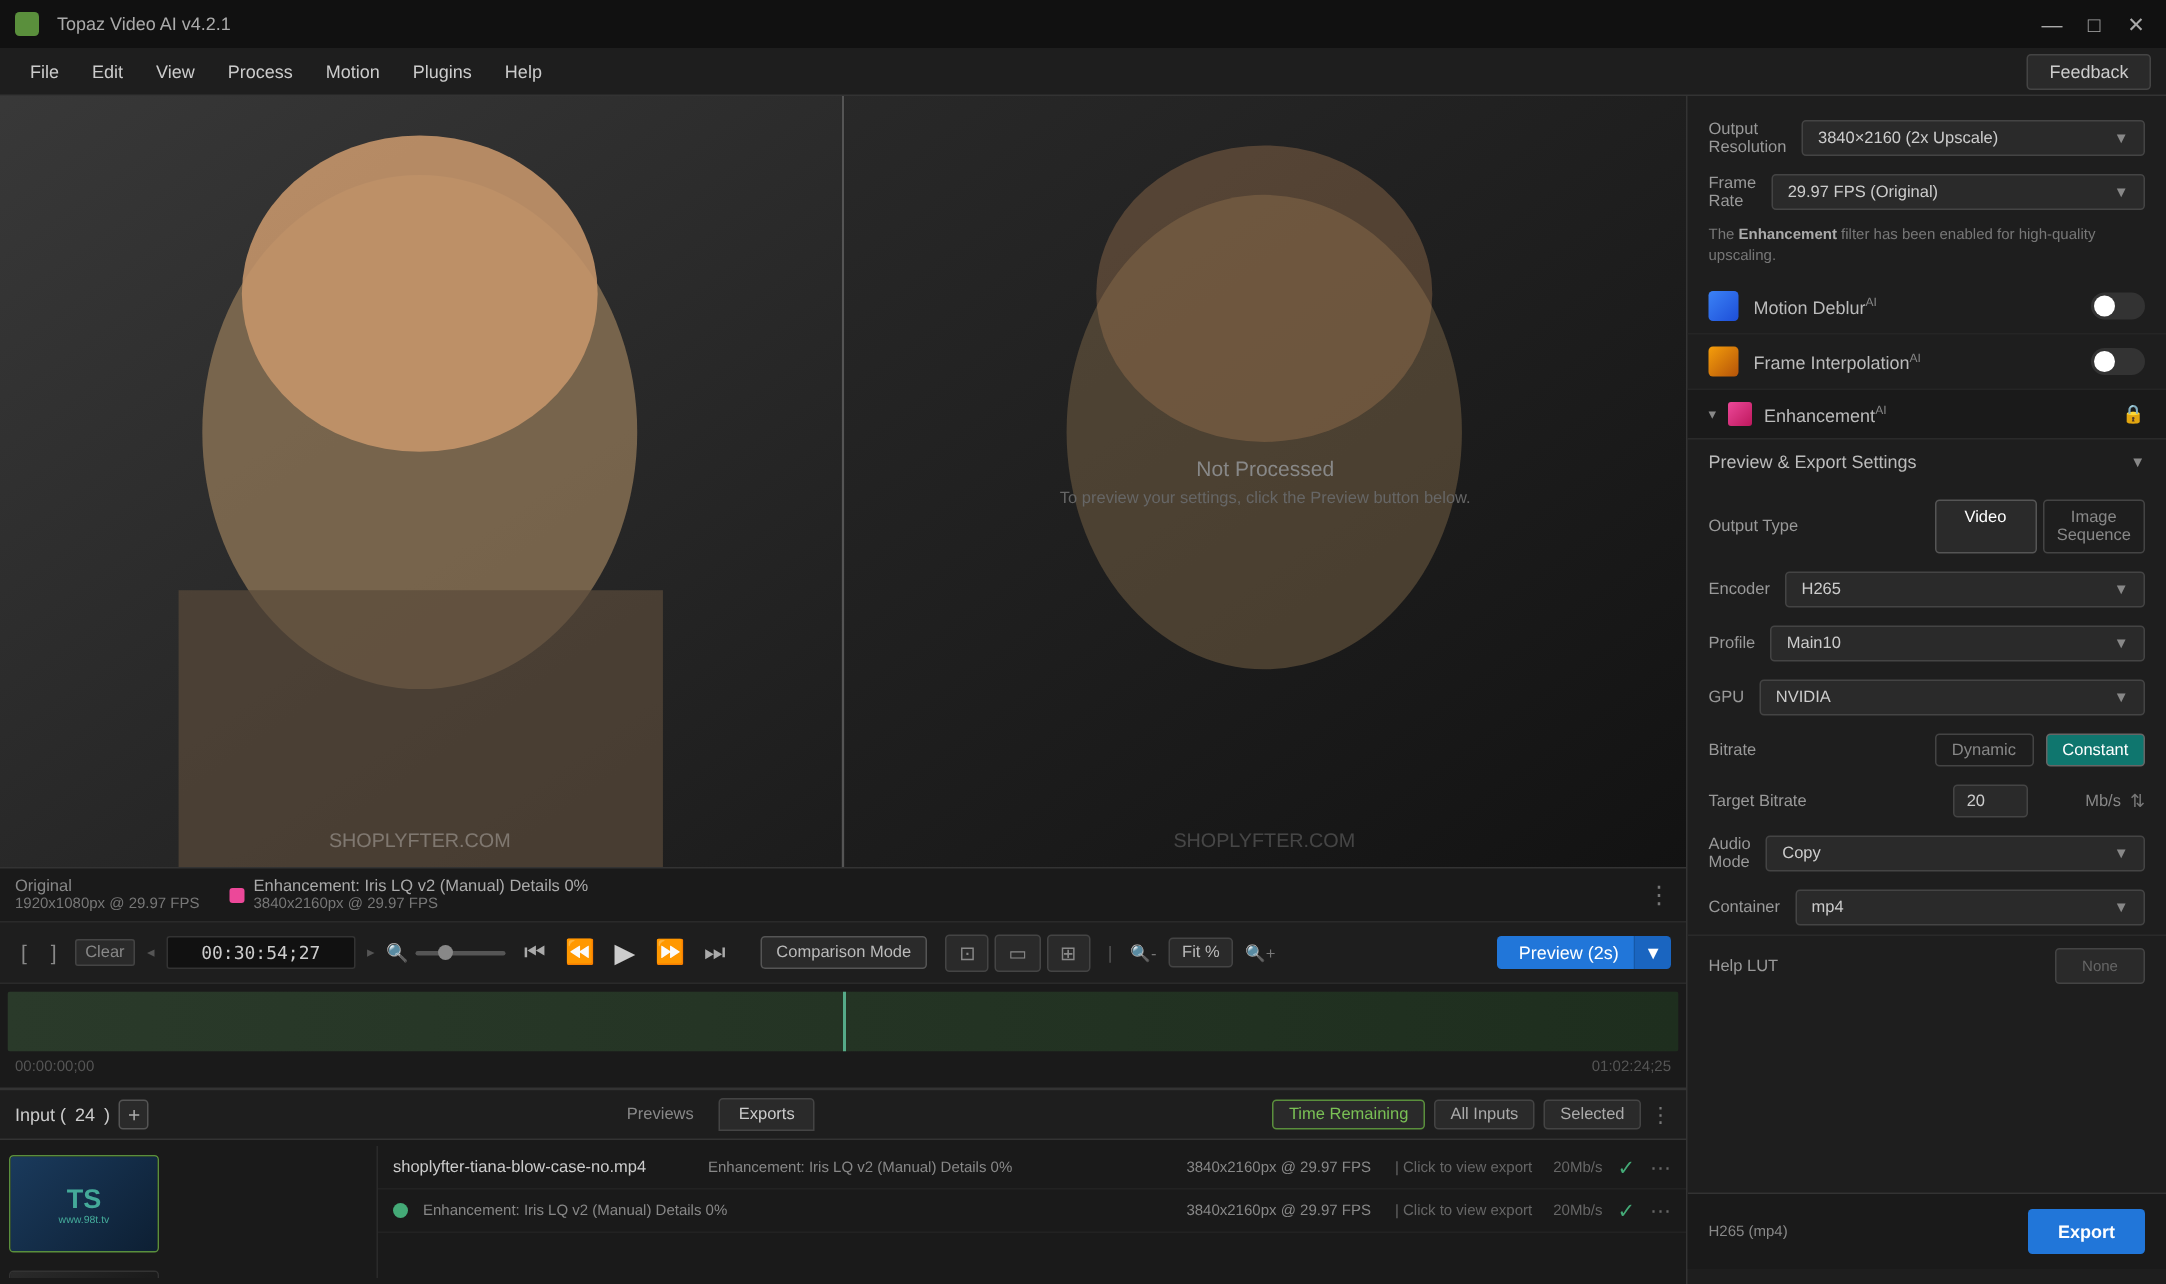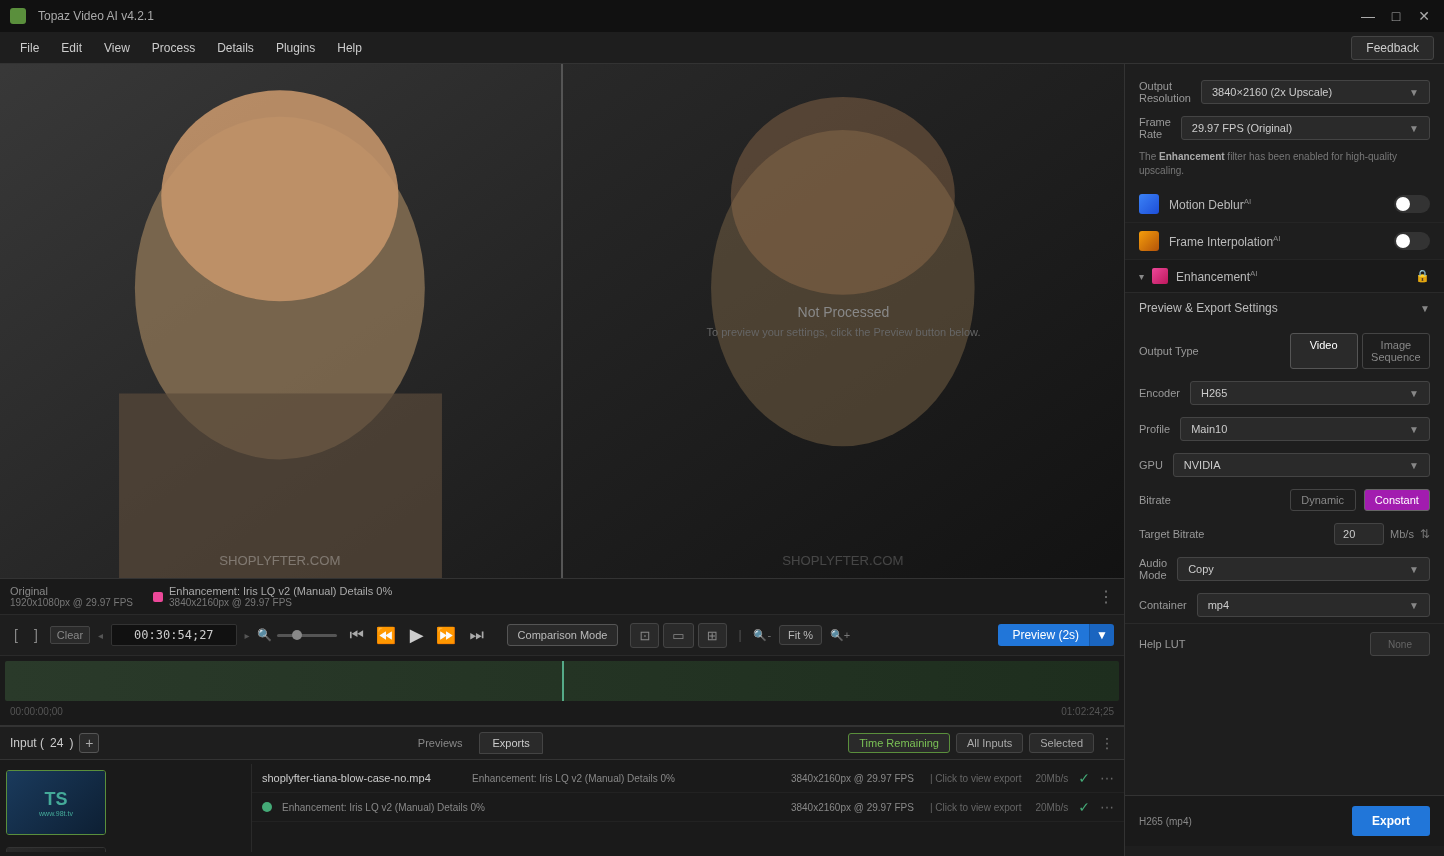--- a/index.html
+++ b/index.html
@@ -122,24 +122,24 @@
     
     .export-section { padding: 4px 0; }
     .output-type-row { display: flex; align-items: center; padding: 6px 14px; gap: 10px; }
     .output-type-btns { display: flex; flex: 1; gap: 4px; }
     .type-btn { flex: 1; padding: 5px; border-radius: 3px; text-align: center; font-size: 11px; cursor: pointer; border: 1px solid #444; }
     .type-btn.active { background: #2a2a2a; color: #fff; border-color: #555; }
     .type-btn.inactive { background: transparent; color: #888; }
     .bitrate-row { display: flex; align-items: center; padding: 6px 14px; gap: 10px; }
     .bitrate-btns { display: flex; flex: 1; gap: 8px; }
     .bitrate-btn { flex: 1; padding: 4px; border-radius: 3px; text-align: center; font-size: 11px; cursor: pointer; border: 1px solid #444; color: #888; }
-    .bitrate-btn.active { background: #a21caf; color: #fff; border-color: #666; }
+    .bitrate-btn.active { background: #0f766e; color: #fff; border-color: #666; }
     .target-bitrate-row { display: flex; align-items: center; padding: 6px 14px; gap: 10px; }
     .bitrate-value { background: #2a2a2a; border: 1px solid #444; color: #ccc; padding: 4px 8px; border-radius: 3px; font-size: 11px; width: 50px; }
-    .bitrate-unit { color: #888; font-size: 11px; }
+    .bitrate-unit { color: #888; font-size: 11px; margin-left: 32px; }
     .apply-lut-row { display: flex; align-items: center; padding: 8px 14px; gap: 10px; border-top: 1px solid #2a2a2a; }
 
     
     .export-footer { padding: 10px 14px; display: flex; align-items: center; gap: 8px; background: #1a1a1a; border-top: 1px solid #333; margin-top: auto; }
     .encoder-info { font-size: 10px; color: #888; flex: 1; }
     .export-btn { background: #2176d9; color: #fff; padding: 8px 20px; border-radius: 3px; cursor: pointer; font-size: 12px; font-weight: bold; border: none; }
 
     
     .ts-thumb { width: 100%; height: 100%; background: linear-gradient(135deg, #1a3a5c, #0d1f33); display: flex; flex-direction: column; align-items: center; justify-content: center; }
     .ts-text { font-size: 18px; font-weight: bold; color: #4a9; }
@@ -166,21 +166,21 @@
     <div class="win-btn close">✕</div>
   </div>
 </div>
 
 <div id="menubar">
   <div class="menu-items">
     <div class="menu-item">File</div>
     <div class="menu-item">Edit</div>
     <div class="menu-item">View</div>
     <div class="menu-item">Process</div>
-    <div class="menu-item">Details</div>
+    <div class="menu-item">Motion</div>
     <div class="menu-item">Plugins</div>
     <div class="menu-item">Help</div>
   </div>
   <div class="feedback-btn">Feedback</div>
 </div>
 
 <div id="main">
 
   <div id="content-area">
 

